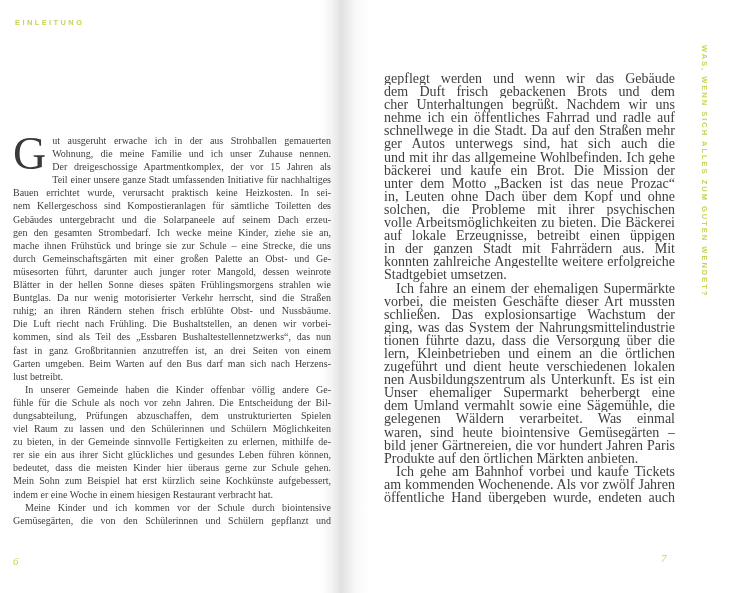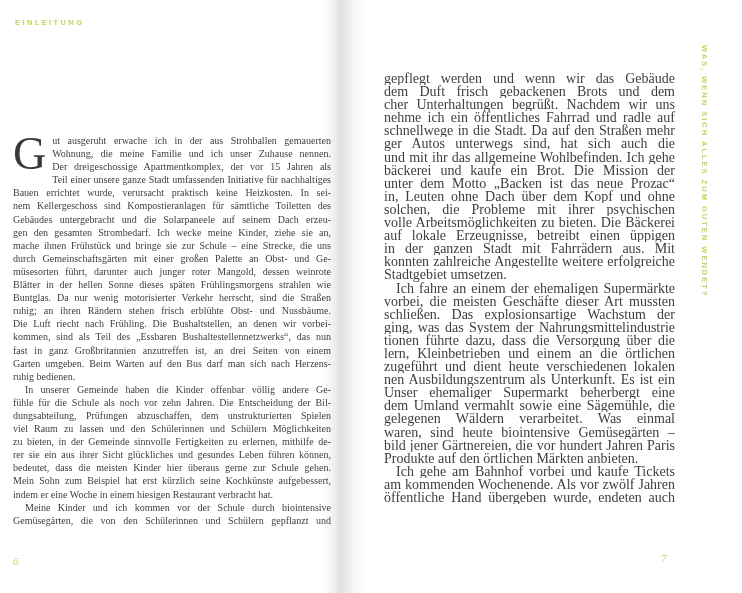--- a/index.html
+++ b/index.html
@@ -107,21 +107,21 @@
           <div class="line">mache ihnen Frühstück und bringe sie zur Schule – eine Strecke, die uns</div>
           <div class="line">durch Gemeinschaftsgärten mit einer großen Palette an Obst- und Ge-</div>
           <div class="line">müsesorten führt, darunter auch junger roter Mangold, dessen weinrote</div>
           <div class="line">Blätter in der hellen Sonne dieses späten Frühlingsmorgens strahlen wie</div>
           <div class="line">Buntglas. Da nur wenig motorisierter Verkehr herrscht, sind die Straßen</div>
           <div class="line">ruhig; an ihren Rändern stehen frisch erblühte Obst- und Nussbäume.</div>
           <div class="line">Die Luft riecht nach Frühling. Die Bushaltstellen, an denen wir vorbei-</div>
           <div class="line">kommen, sind als Teil des „Essbaren Bushaltestellennetzwerks“, das nun</div>
           <div class="line">fast in ganz Großbritannien anzutreffen ist, an drei Seiten von einem</div>
           <div class="line">Garten umgeben. Beim Warten auf den Bus darf man sich nach Herzens-</div>
-          <div class="line last">ruhig bedienen.</div>
+          <div class="line last">lust betreibt.</div>
         </div>
         <div class="paragraph">
           <div class="line indent">In unserer Gemeinde haben die Kinder offenbar völlig andere Ge-</div>
           <div class="line">fühle für die Schule als noch vor zehn Jahren. Die Entscheidung der Bil-</div>
           <div class="line">dungsabteilung, Prüfungen abzuschaffen, dem unstrukturierten Spielen</div>
           <div class="line">viel Raum zu lassen und den Schülerinnen und Schülern Möglichkeiten</div>
           <div class="line">zu bieten, in der Gemeinde sinnvolle Fertigkeiten zu erlernen, mithilfe de-</div>
           <div class="line">rer sie ein aus ihrer Sicht glückliches und gesundes Leben führen können,</div>
           <div class="line">bedeutet, dass die meisten Kinder hier überaus gerne zur Schule gehen.</div>
           <div class="line">Mein Sohn zum Beispiel hat erst kürzlich seine Kochkünste aufgebessert,</div>

